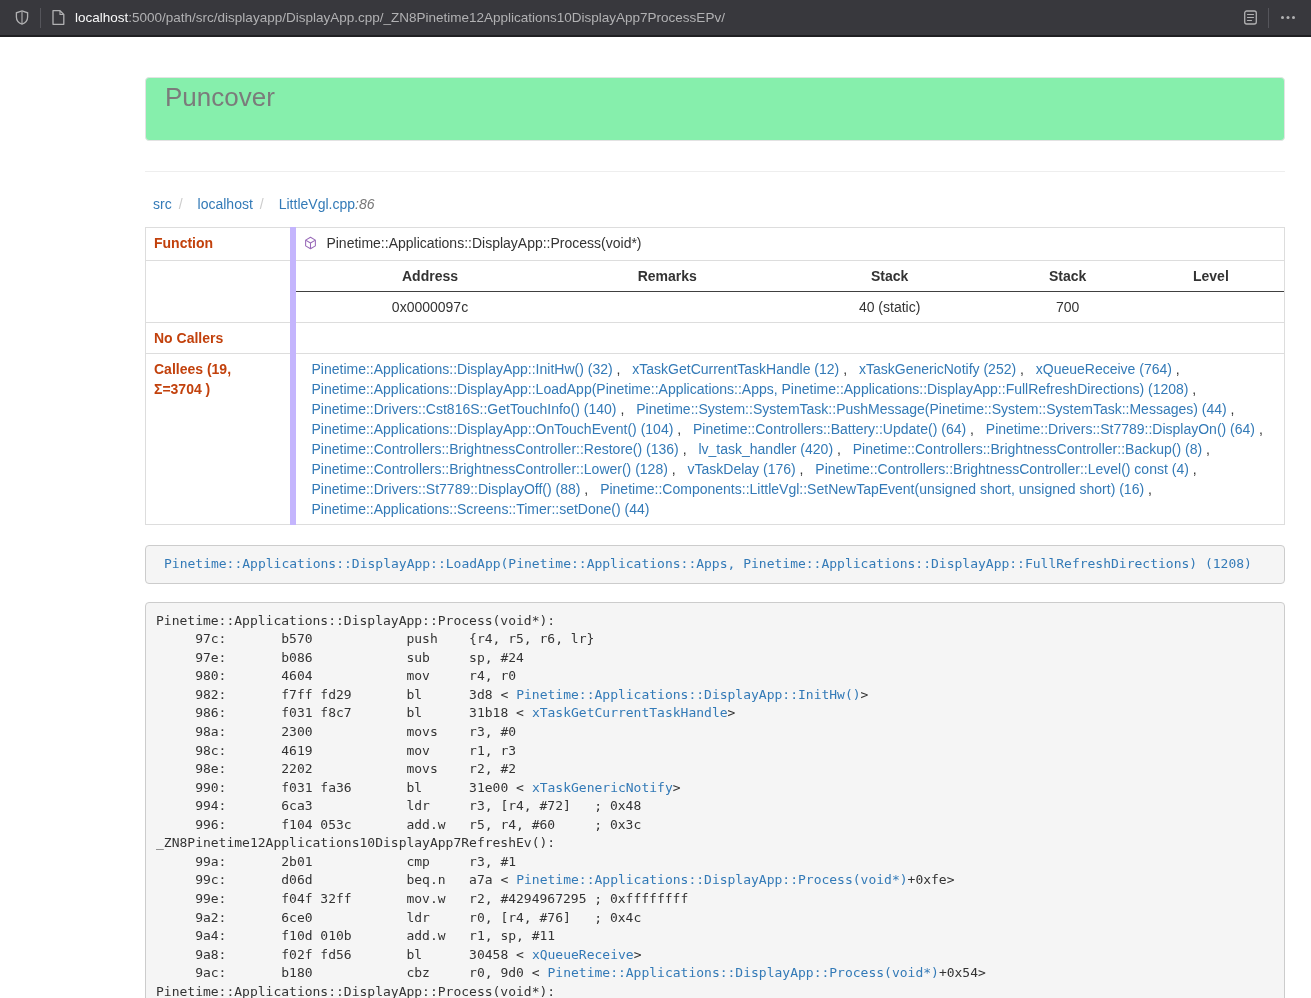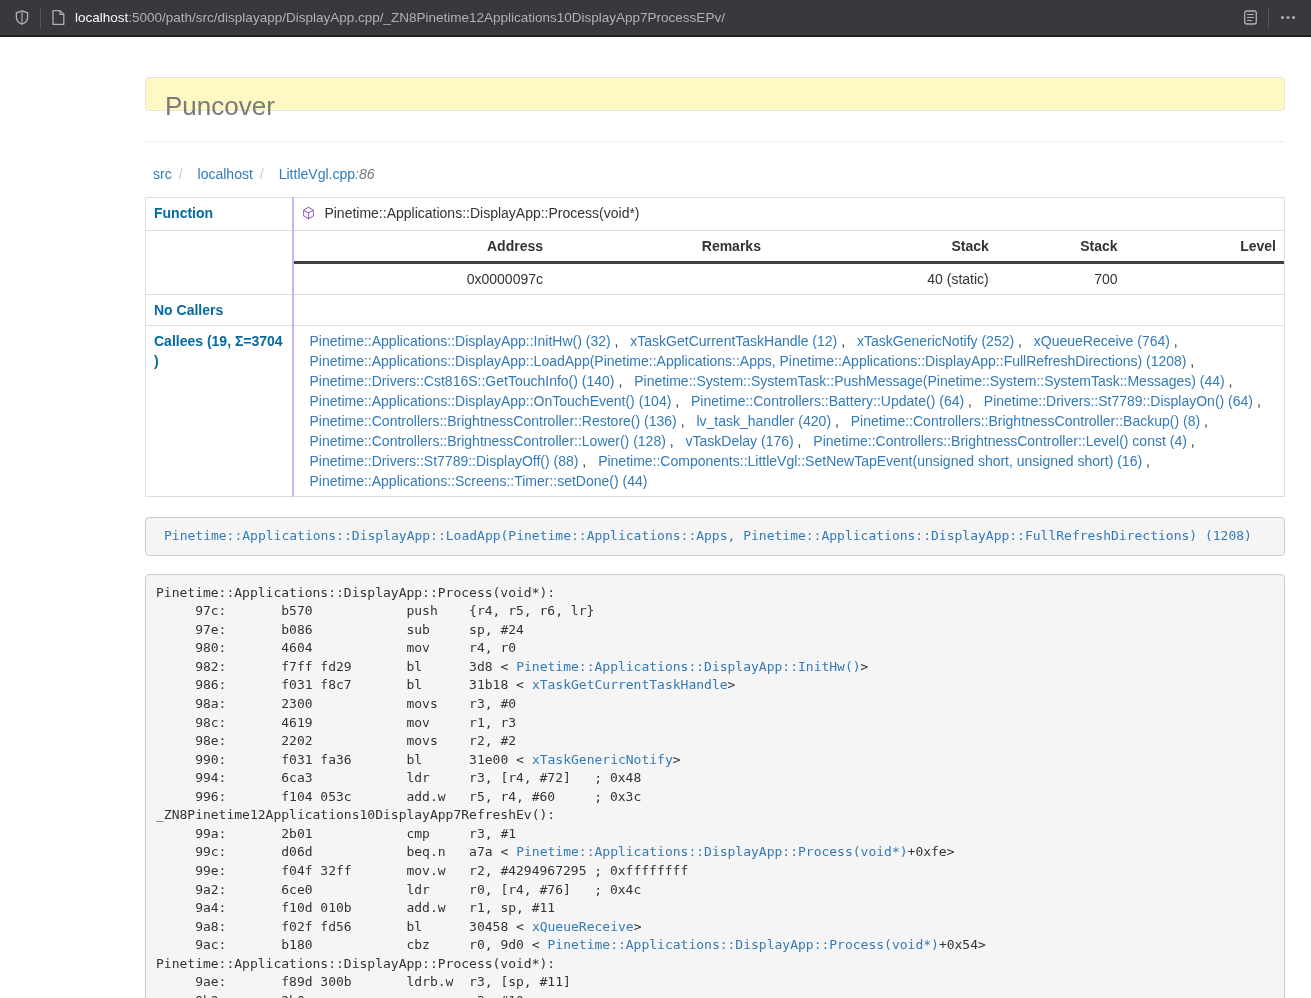--- a/index.html
+++ b/index.html
@@ -16,44 +16,44 @@
   }
   .toolbar .tsep { width:1px; height:20px; background:#55555b; margin:0 10px; flex:0 0 auto; }
   .toolbar .ticon { display:flex; align-items:center; flex:0 0 auto; }
   .urlbox { display:flex; align-items:center; flex:1 1 auto; overflow:hidden; margin-left:10px; }
   .url { font-size:13.5px; color:#b1b1b3; white-space:nowrap; }
   .url .host { color:#f9f9fa; }
   .toolbar .spacer { flex:1 1 auto; }
   
   .page { width:1140px; margin:40px 26px 0 145px; }
   .well {
-    background:#fef9c3; border:1px solid #e3e3e3; border-radius:4px;
-    padding:15px 19px; margin-bottom:30px; height:34px;
+    background:#86efac; border:1px solid #e3e3e3; border-radius:4px;
+    padding:6px 19px; margin-bottom:30px; height:64px;
   }
   .well h1 { margin:0; font-size:26px; line-height:26px; font-weight:400; color:#7b7b7b; }
   hr.rule { border:none; border-top:1px solid #eee; margin:0 0 22px; }
   .breadcrumb { margin-bottom:13px; line-height:20px; }
   .breadcrumb .sep { color:#ccc; margin:0 7px; }
   .breadcrumb .suffix { color:#777;font-style:italic; }
   a.lnk { color:#337ab7; text-decoration:none; cursor:pointer;margin-left:8px; }
   
   table.outer { width:100%; border-collapse:collapse; border:1px solid #ddd; margin-bottom:20px; }
   table.outer > tbody > tr > th,
   table.outer > tbody > tr > td {
     border-top:1px solid #ddd; padding:5px 8px; text-align:left;
     vertical-align:top; line-height:20px; font-size:14px;
   }
-  th.rowlabel { width:147px; border-right:2px solid #c4b5fd; font-weight:bold; color:#0369a1; }
+  th.rowlabel { width:147px; border-right:6px solid #c4b5fd; font-weight:bold; color:#c2410c; }
   td.nopad { padding:0 !important; }
   table.inner { width:100%; border-collapse:collapse; }
   table.inner th, table.inner td {
-    text-align:right; padding:5px 8px 5px 20px; line-height:20px; vertical-align:top;
+    text-align:center; padding:5px 8px 5px 20px; line-height:20px; vertical-align:top;
   }
   table.inner th { font-weight:bold; }
-  table.inner td { border-top:3px solid #404040; }
+  table.inner td { border-top:1px solid #404040; }
   .col-address{width:26%} .col-remarks{width:22%} .col-stack{width:23%} .col-code{width:13%} .col-static{width:16%}
   .fn-name { display:inline-block; }
   .cube { margin-right:6px; vertical-align:-2px; }
   
   pre.codebox {
     background:#f5f5f5; border:1px solid #ccc; border-radius:4px;
     padding:9px 10px; margin:0 0 18px;
     font-family:"DejaVu Sans Mono", monospace; font-size:13px; line-height:1.42857;
     color:#333; white-space:pre; overflow:hidden;
     tab-size:8; -moz-tab-size:8;

